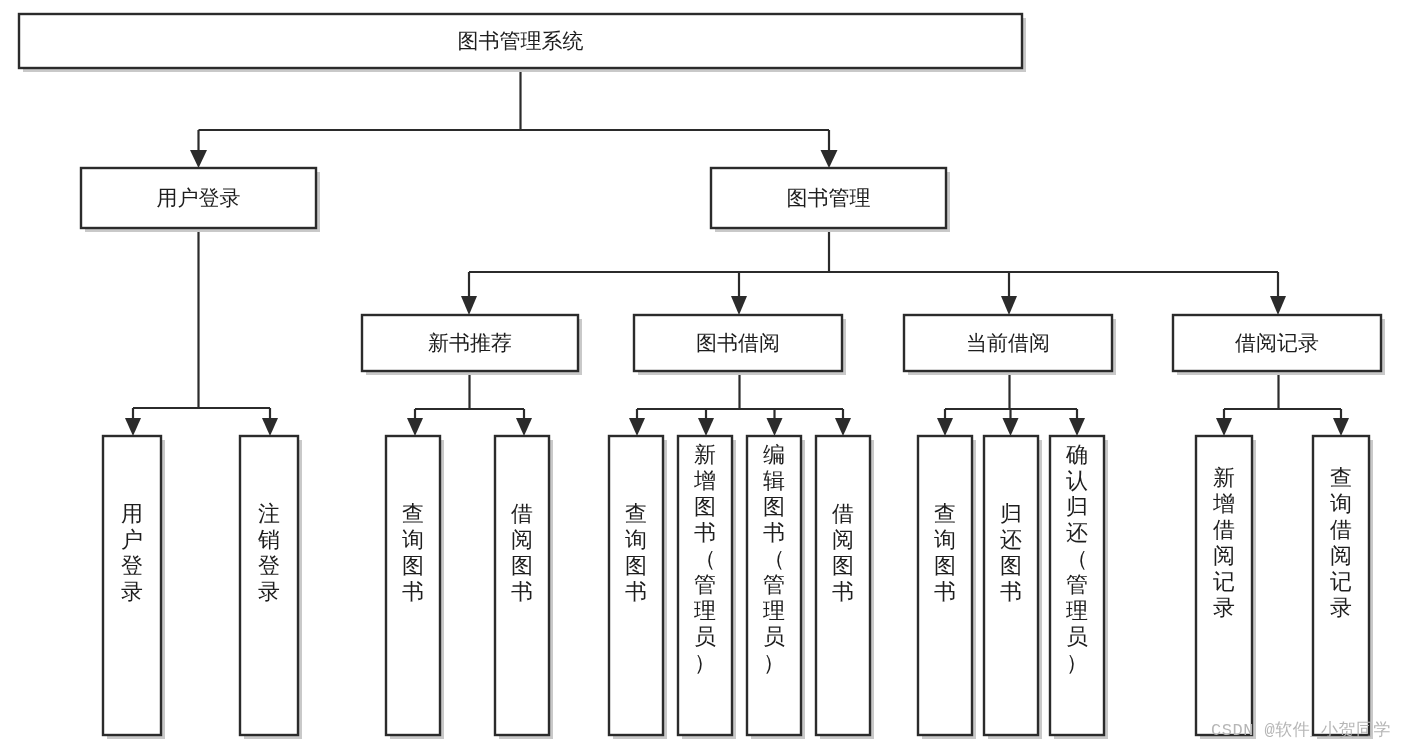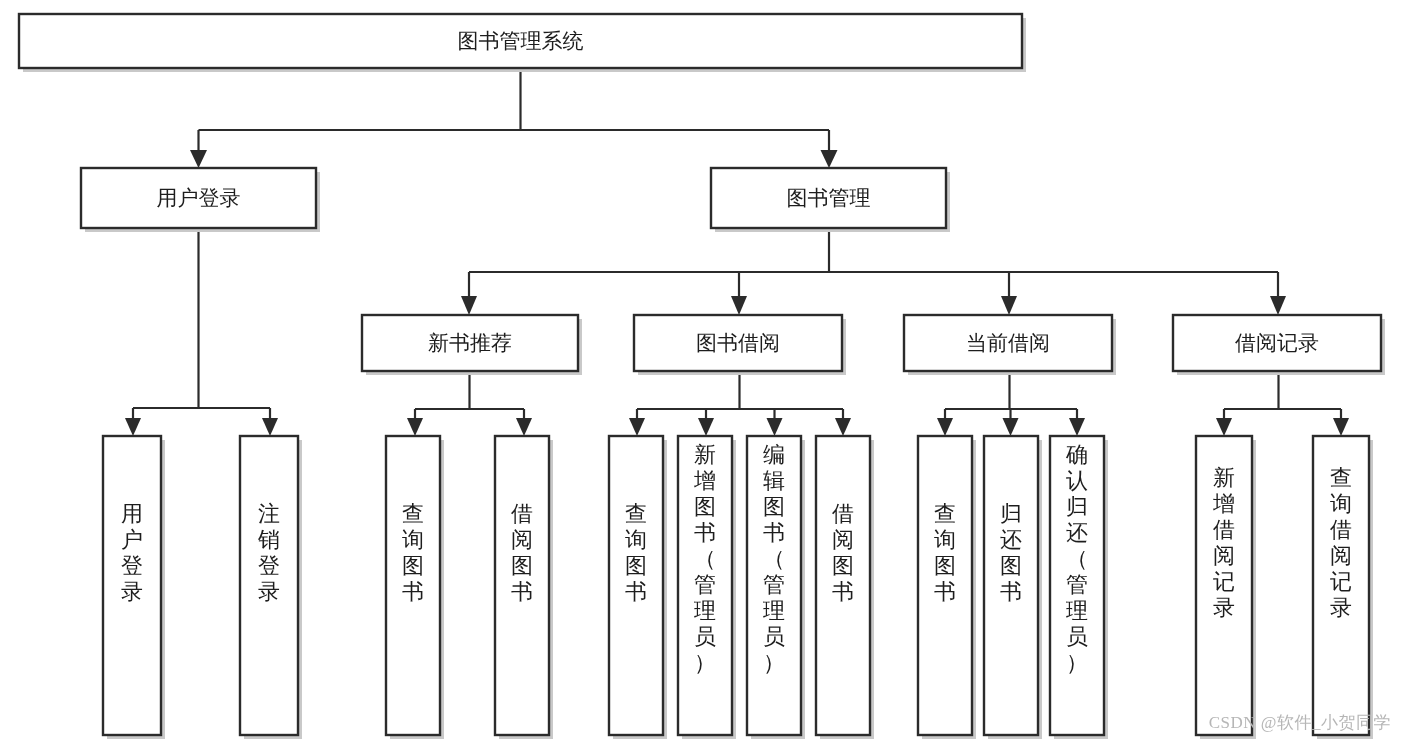--- a/index.html
+++ b/index.html
@@ -53,22 +53,22 @@
   }
   .node-label-v {
     font-family: "DejaVu Sans", "Liberation Sans", sans-serif;
     font-size: 22px;
     fill: #1d1d1d;
     text-anchor: middle;
   }
   .watermark-text {
     position: absolute;
     right: 14px;
-    bottom: 13px;
-    font-family: Liberation Serif, serif;
+    bottom: 6px;
+    font-family: Liberation Mono, monospace;
     font-size: 17px;
     color: #b6b6b6;
     letter-spacing: 0.5px;
     white-space: nowrap;
     user-select: none;
     margin-top: 12px;
   }
 </style>
 </head>
 <body>

